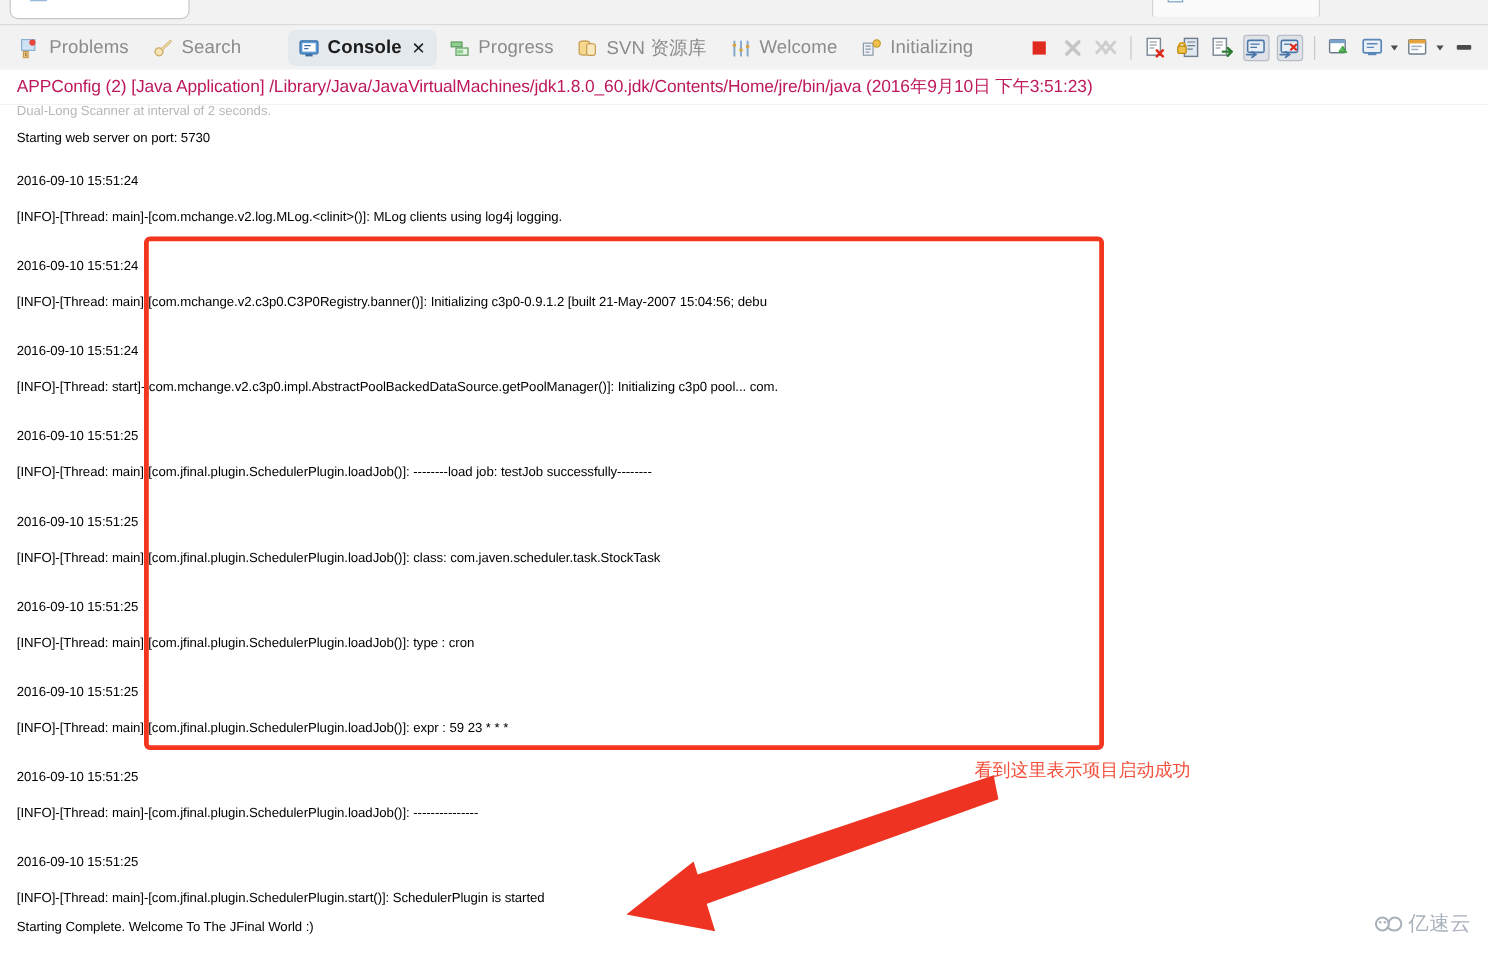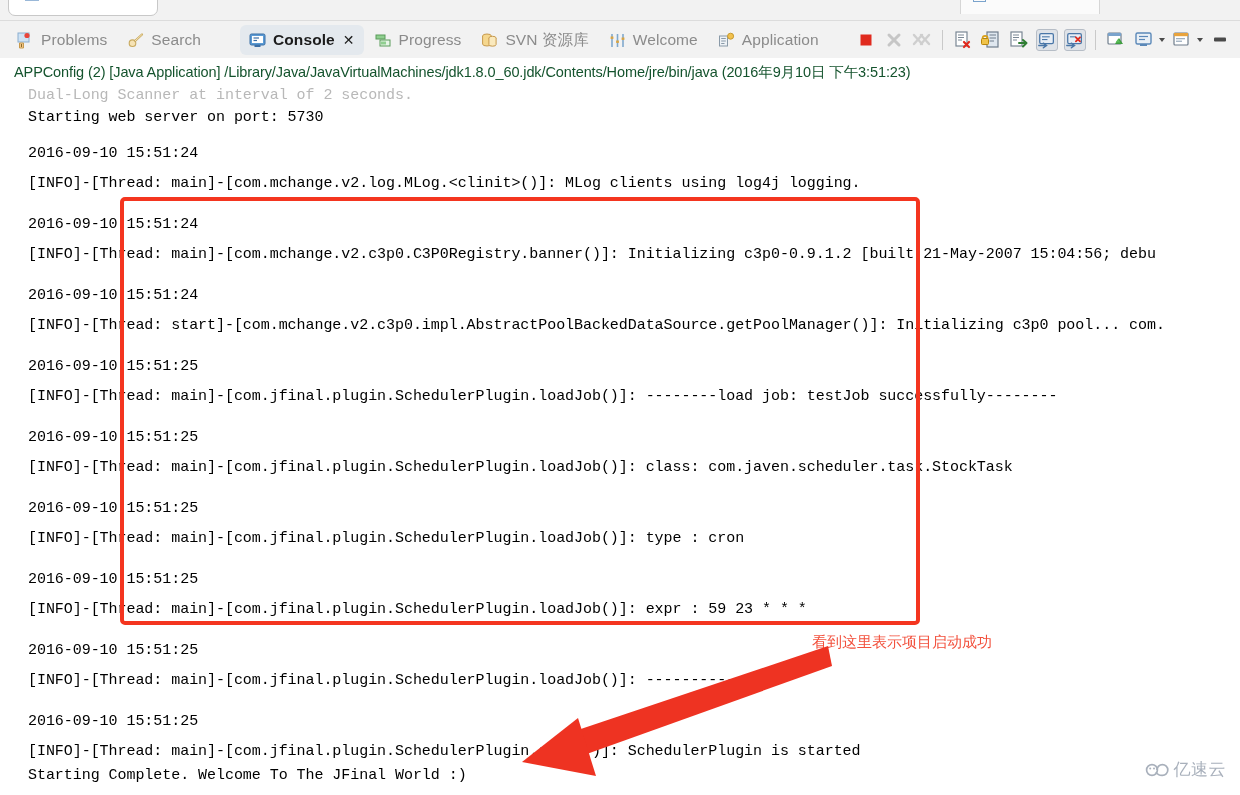--- a/index.html
+++ b/index.html
@@ -185,39 +185,39 @@
     width: 1240px;
     height: 29px;
     background: #ffffff;
     border-bottom: 1px solid #c6c6c6;
     overflow: hidden;
   }
   .proc-text {
     position: absolute;
     left: 14px; top: 5px;
     font-size: 14.5px;
-    color: #14532d;
+    color: #be185d;
     white-space: nowrap;
     letter-spacing: -0.1px;
   }
 
   
   .console {
     position: absolute;
     left: 0; top: 87px;
     width: 1240px;
     height: 708px;
     background: #ffffff;
     overflow: hidden;
   }
   .con-line {
     position: absolute;
-    left: 28px;
-    font-family: Liberation Mono, monospace;
-    font-size: 15px;
+    left: 14px;
+    font-family: Liberation Sans, sans-serif;
+    font-size: 11px;
     color: #000000;
     white-space: pre;
     letter-spacing: -0.05px;
   }
   .con-line.clipped {
     top: 0;
     color: #b8b8b8;
   }
 
   
@@ -354,21 +354,21 @@
       <div class="tab">
         <span class="tab-icon">
           <svg width="17" height="17" viewBox="0 0 17 17">
             <rect x="1.5" y="4" width="8" height="10" fill="#eef2f6" stroke="#8a9aa8" stroke-width="1"></rect>
             <line x1="3.2" y1="6.5" x2="7.8" y2="6.5" stroke="#8a9aa8" stroke-width="1"></line>
             <line x1="3.2" y1="9" x2="7.8" y2="9" stroke="#8a9aa8" stroke-width="1"></line>
             <line x1="3.2" y1="11.5" x2="6.5" y2="11.5" stroke="#8a9aa8" stroke-width="1"></line>
             <circle cx="12.6" cy="4.2" r="3" fill="#f2c14e" stroke="#c79a2e" stroke-width="1"></circle>
           </svg>
         </span>
-        <span class="tab-label">Application</span>
+        <span class="tab-label">Initializing</span>
       </div>
     </div>
 
     <div class="toolbar">
 
       <div class="tb-btn">
         <svg width="22" height="22" viewBox="0 0 22 22">
           <rect x="5.5" y="5.5" width="11" height="11" fill="#e02a1e"></rect>
         </svg>
       </div>

